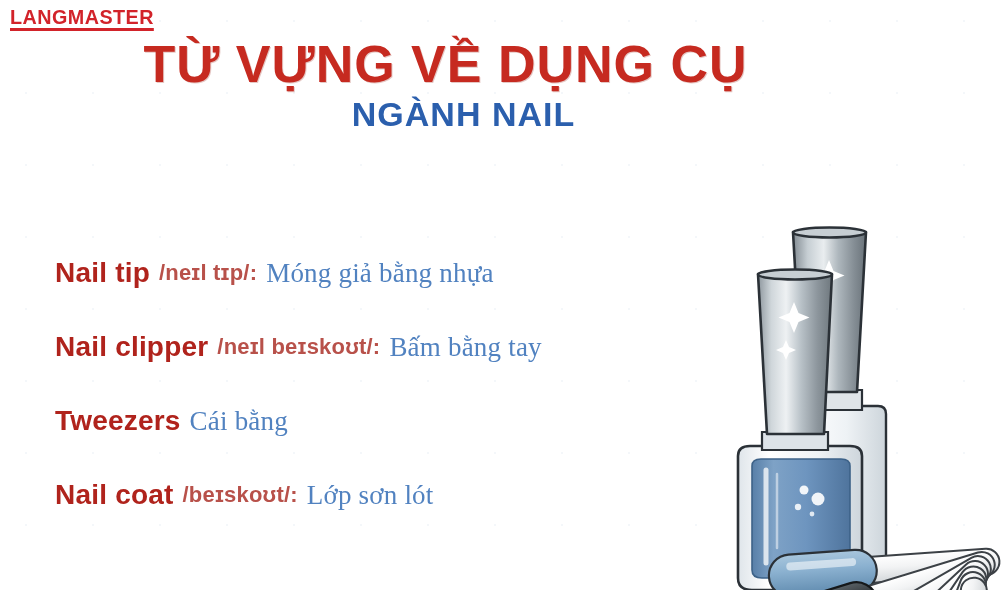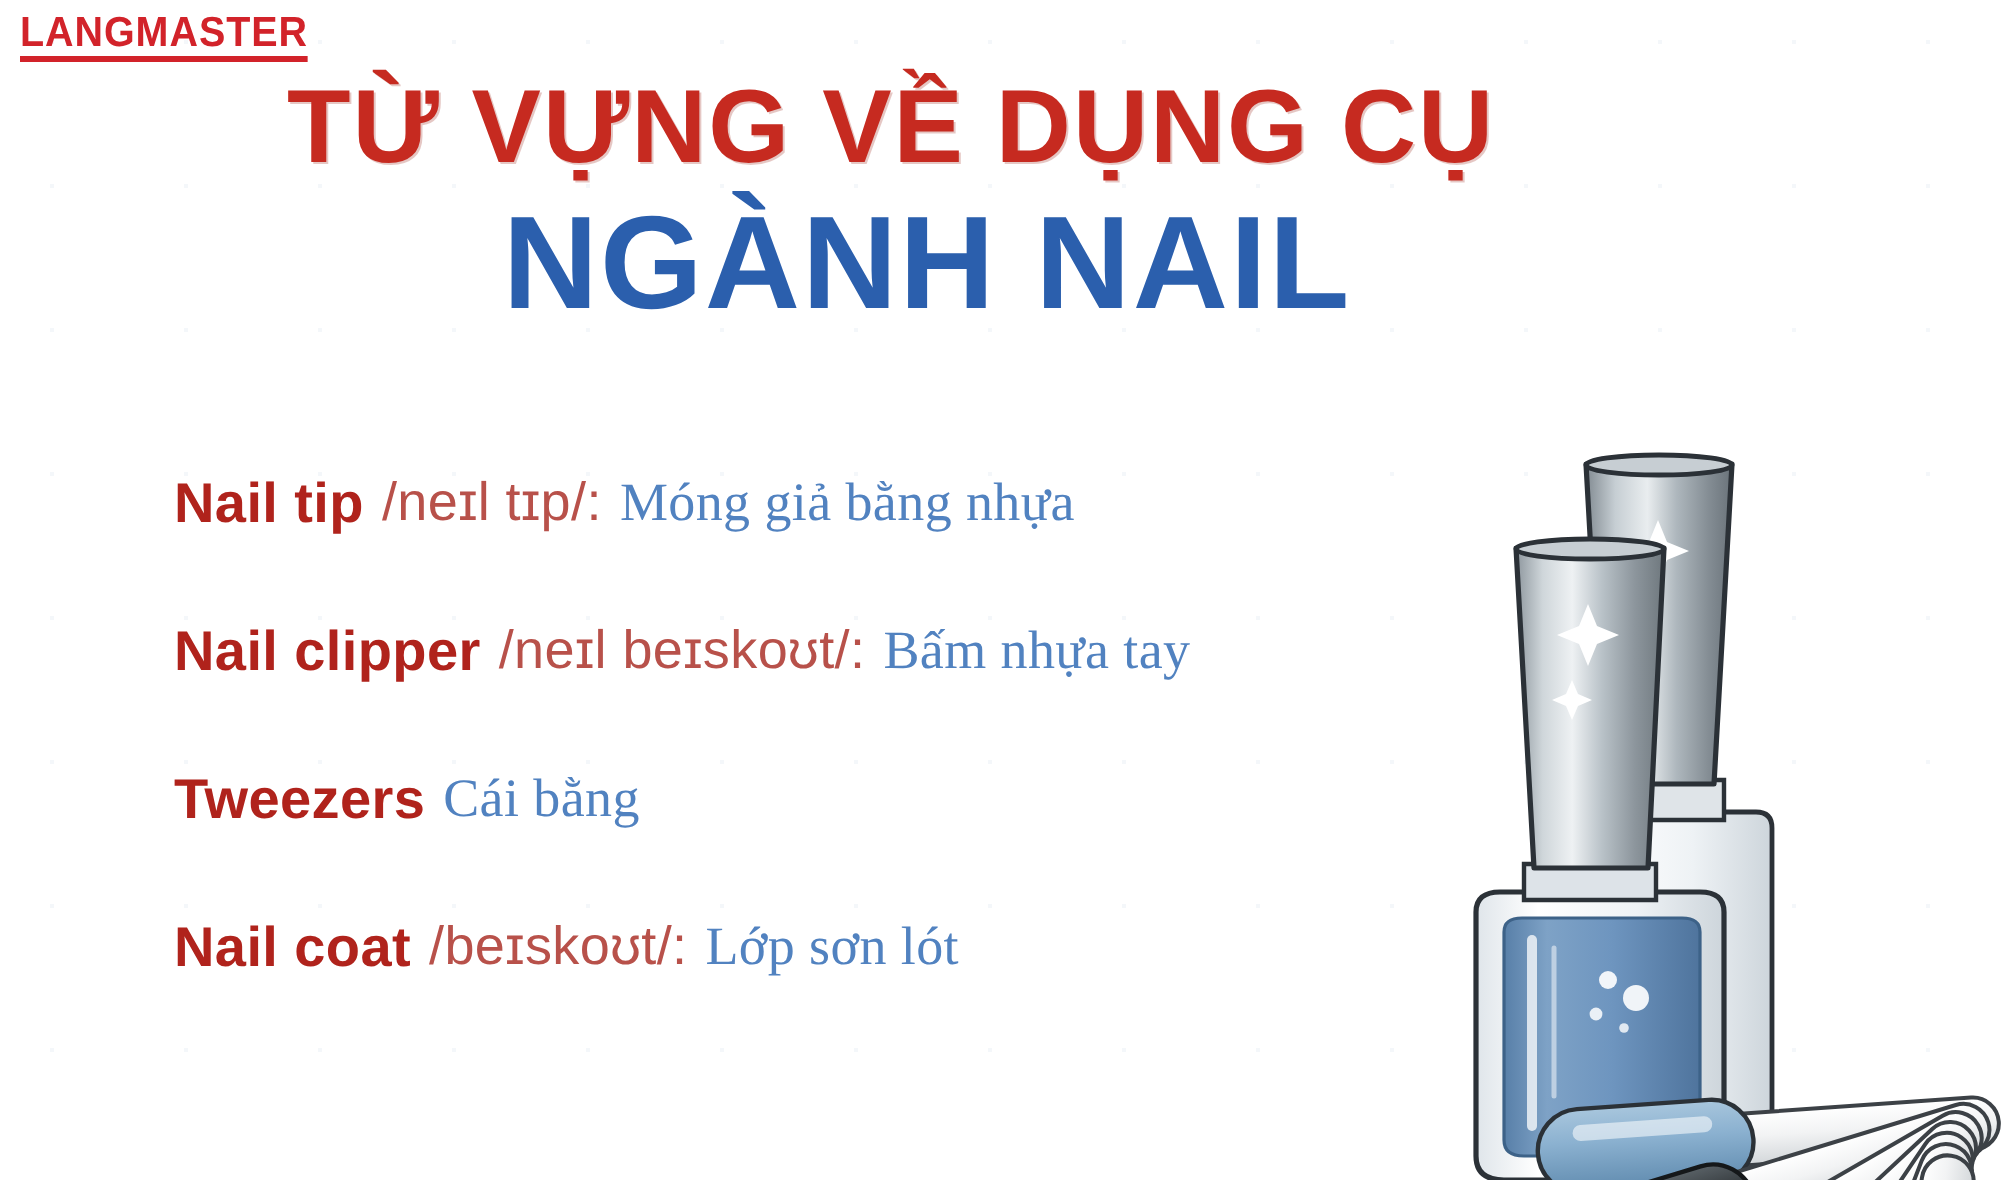--- a/index.html
+++ b/index.html
@@ -59,53 +59,52 @@
     font-weight: bold;
     font-size: 52px;
     letter-spacing: 1px;
     color: #c62a20;
     line-height: 1.1;
     text-shadow: 1px 1px 0 rgba(150,30,20,0.25);
   }
   .title-line2 {
     font-family: "Liberation Sans", sans-serif;
     font-weight: bold;
-    font-size: 66px;
+    font-size: 34px;
     letter-spacing: 1px;
     color: #2b5fad;
     line-height: 1.12;
     margin-top: 2px;
     padding-left: 36px;
   }
 
   
   .vocab-list {
     position: absolute;
     left: 55px;
     top: 236px;
     width: 740px;
   }
   .vocab-row {
     height: 74px;
     display: flex;
-    align-items: flex-start;
+    align-items: center;
     white-space: nowrap;
-    margin-left: 32px;
   }
   .term {
     font-family: "Liberation Sans", sans-serif;
     font-weight: bold;
     font-size: 28px;
     color: #b0231c;
     letter-spacing: 0.2px;
   }
   .ipa {
     font-family: "Liberation Sans", sans-serif;
-    font-weight: normal;
-    font-size: 27px;
+    font-weight: bold;
+    font-size: 22px;
     color: #b8514a;
     margin-left: 9px;
     letter-spacing: 0.2px;
   }
   .meaning {
     font-family: Liberation Serif, serif;
     font-weight: normal;
     font-size: 27px;
     color: #5182c0;
     margin-left: 9px;
@@ -138,21 +137,21 @@
 
     <div class="vocab-row">
       <span class="term">Nail tip</span>
       <span class="ipa">/neɪl tɪp/:</span>
       <span class="meaning">Móng giả bằng nhựa</span>
     </div>
 
     <div class="vocab-row">
       <span class="term">Nail clipper</span>
       <span class="ipa">/neɪl beɪskoʊt/:</span>
-      <span class="meaning">Bấm nhựa tay</span>
+      <span class="meaning">Bấm bằng tay</span>
     </div>
 
     <div class="vocab-row">
       <span class="term">Tweezers</span>
       <span class="meaning">Cái bằng</span>
     </div>
 
     <div class="vocab-row">
       <span class="term">Nail coat</span>
       <span class="ipa">/beɪskoʊt/:</span>

